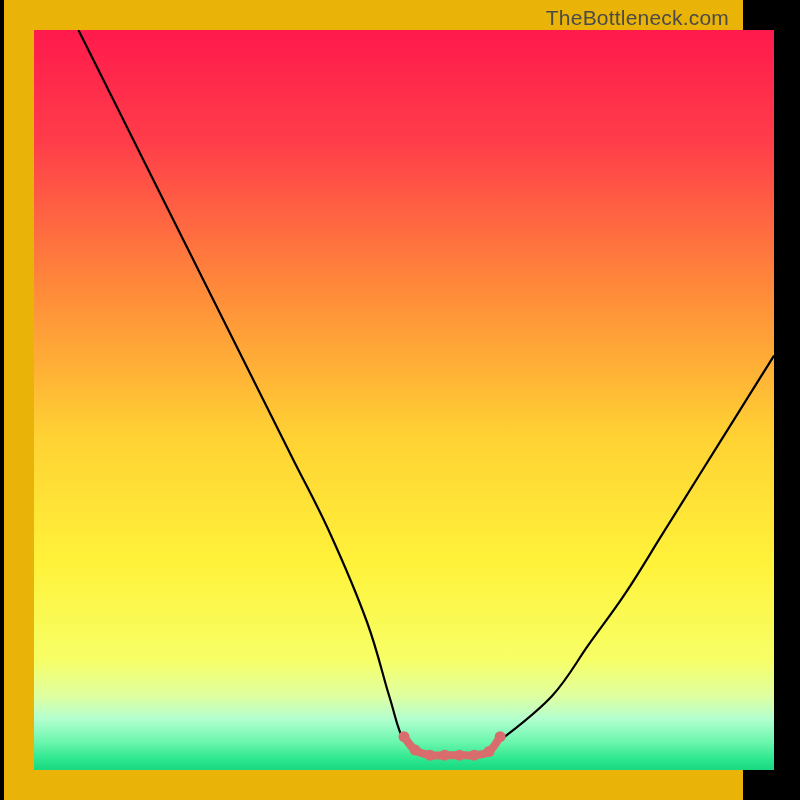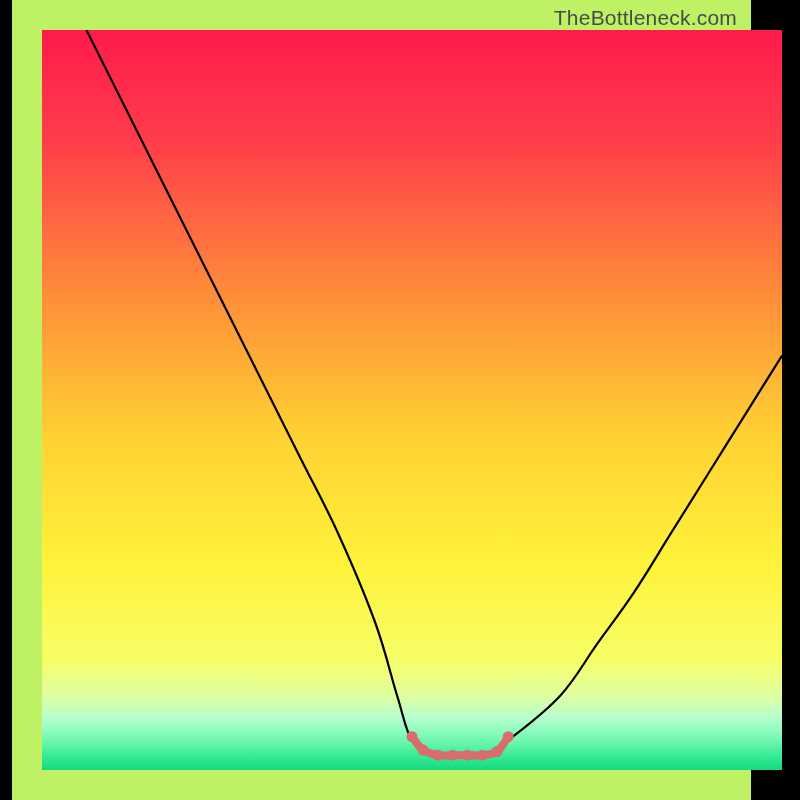--- a/index.html
+++ b/index.html
@@ -6,25 +6,25 @@
     margin: 0;
     padding: 0;
     width: 800px;
     height: 800px;
     overflow: hidden;
     background: #000;
     font-family: Arial, Helvetica, sans-serif;
   }
   .frame {
     position: absolute;
-    left: 12px;
+    left: 4px;
     top: 0;
     width: 739px;
     height: 800px;
-    background: #bef264;
+    background: #eab308;
   }
   .plot-area {
     position: absolute;
     left: 30px;
     top: 30px;
     width: 740px;
     height: 740px;
     overflow: hidden;
   }
   .gradient {

